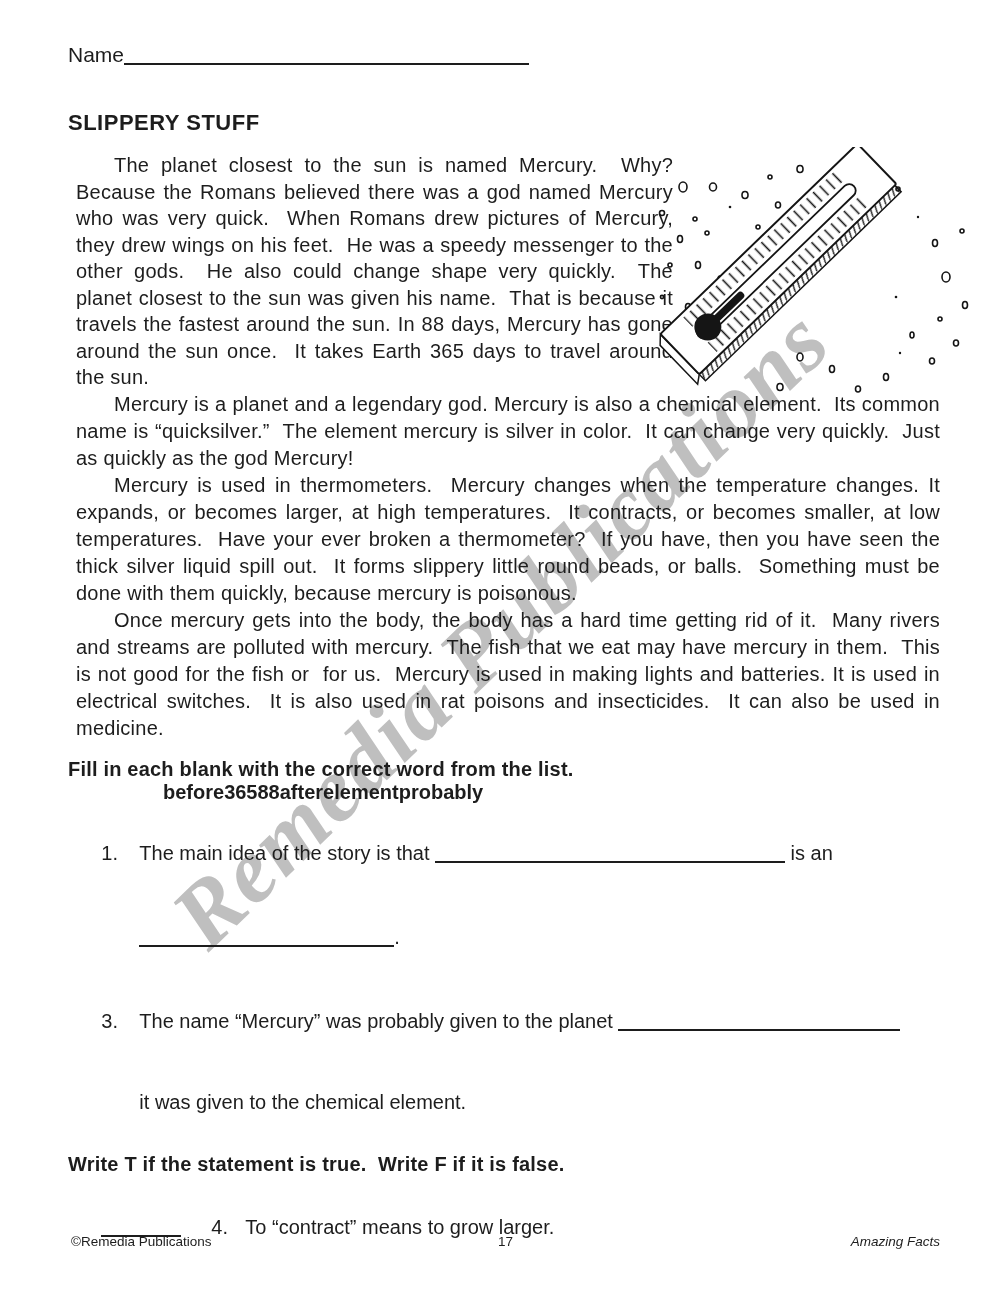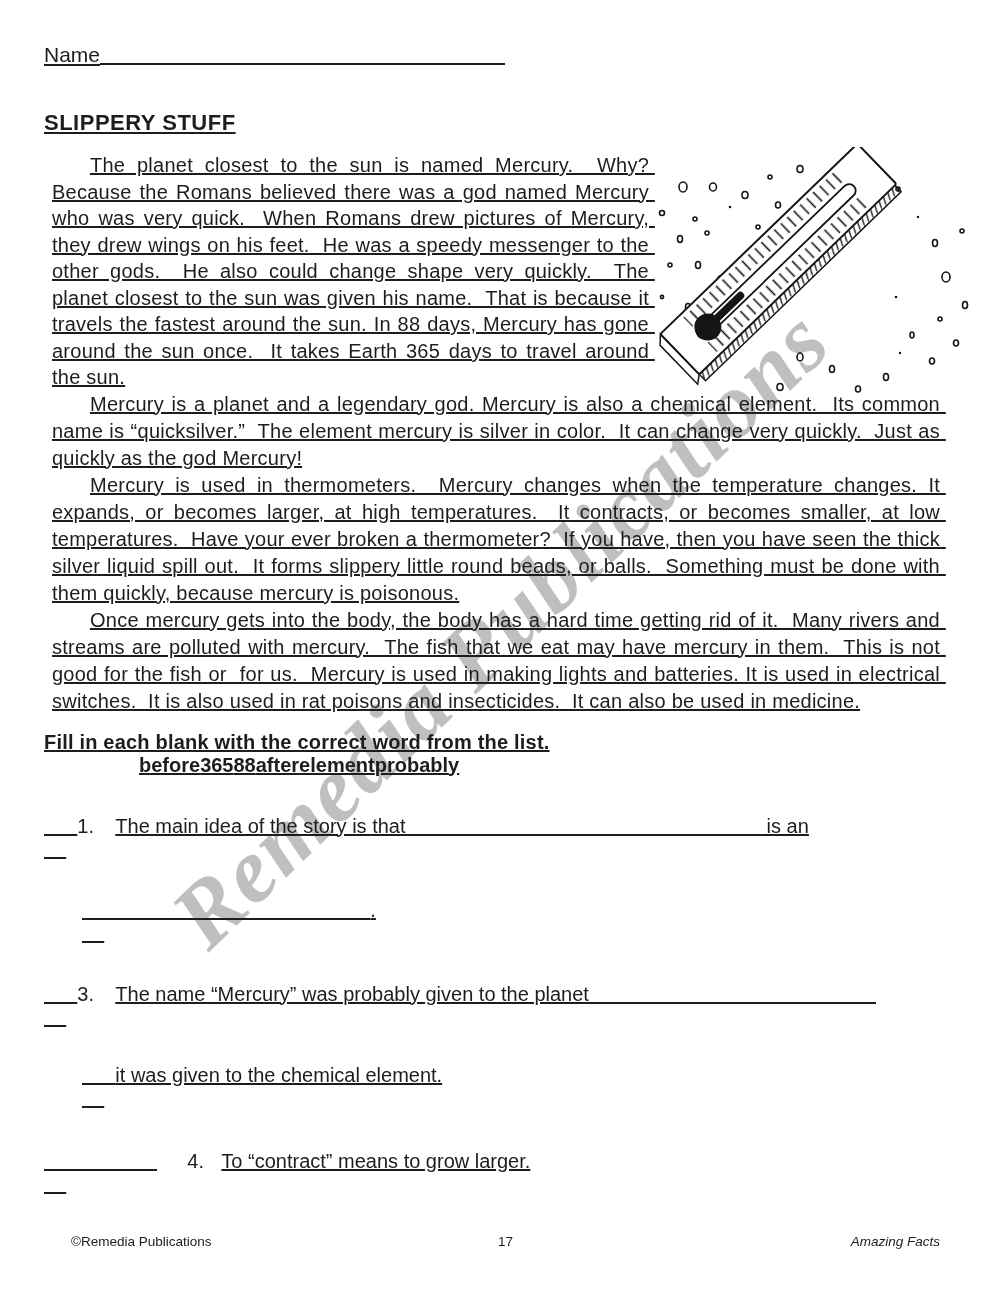--- a/index.html
+++ b/index.html
@@ -8,21 +8,21 @@
     background:#ffffff; overflow:hidden;
     font-family:"Liberation Sans", sans-serif; color:#1d1d1d;
   }
   .watermark {
     position:absolute; left:500px; top:628px; z-index:0;
     transform:translate(-50%,-50%) rotate(-44deg);
     font-family:"Liberation Serif", serif; font-style:italic; font-weight:bold;
     font-size:92px; letter-spacing:2px; white-space:nowrap;
     color:rgba(128,128,128,0.5);
   }
-  .content { position:absolute; left:0; top:0; right:0; bottom:0; z-index:1; padding:40px 60px 0 44px;text-decoration:underline; }
+  .content { position:absolute; left:0; top:0; right:0; bottom:0; z-index:1; padding:40px 60px 0 68px; }
   .name-row { font-size:21px; height:28px; }
   .blank { display:inline-block; border-bottom:2px solid #1d1d1d; height:0.95em; transform:translateY(3px); }
   .name-blank { width:405px; }
   .page-title {
     width:597px; font-weight:bold; font-size:22px;
     letter-spacing:0.5px; margin-top:42px; white-space:pre-wrap;
   }
   .story { position:relative; margin-top:16px;margin-left:8px; }
   .para {
     font-size:20px; line-height:27px; letter-spacing:0.25px;
@@ -161,20 +161,21 @@
     </div>
 
 
     <div class="q-row">
       <span class="num">3.</span><span>The name “Mercury” was probably given to the planet </span><span class="blank b282"></span>
     </div>
     <div class="q-row q-cont">
       <span>it was given to the chemical element.</span>
     </div>
 
+    <div class="section-heading">Write T if the statement is true.  Write F if it is false.</div>
 
     <div class="tf-row">
       <span class="blank b80"></span><span class="tf-num">4.</span><span>To “contract” means to grow larger.</span>
     </div>
 
   </div>
 
   <div class="footer">
     <span>©Remedia Publications</span>
     <span class="f-center">17</span>

